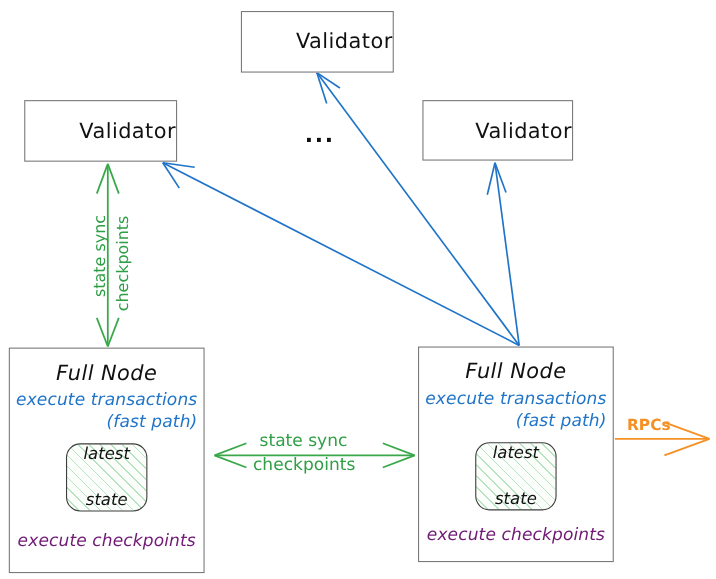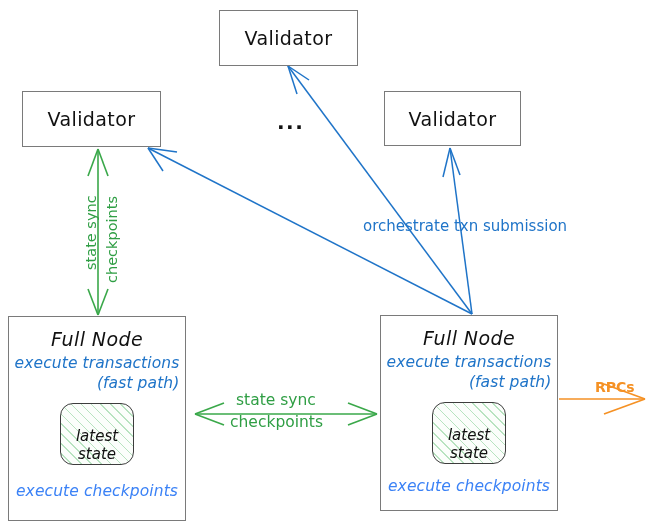--- a/index.html
+++ b/index.html
@@ -34,20 +34,21 @@
     position: absolute;
     box-sizing: border-box;
     background: #ffffff;
     border: 1.7px solid #7a7a7a;
     display: flex;
     flex-direction: column;
     align-items: center;
   }
   .validator-box {
     justify-content: center;
+    align-items: flex-end;
   }
   .validator-label {
     font-family: "DejaVu Sans", sans-serif;
     font-size: 19px;
     color: #111111;
     letter-spacing: .4px;
   }
 
   .fullnode-box {
     padding-top: 11px;
@@ -60,21 +61,21 @@
     margin-bottom: 4px;
   }
   .fn-blue {
     color: #1f74c8;
     font-size: 15.5px;
     line-height: 1.28;
     text-align: right;
     letter-spacing: .1px;
   }
   .fn-green {
-    color: #3b82f6;
+    color: #701a75;
     font-size: 15.5px;
     letter-spacing: .1px;
     text-align: center;
   }
 
   
   .state-box {
     position: relative;
     box-sizing: border-box;
     width: 74px;
@@ -85,21 +86,21 @@
     background-color: #fbfefb;
     background-image: repeating-linear-gradient(
         45deg,
         rgba(90, 190, 110, 0.42) 0px,
         rgba(90, 190, 110, 0.42) 1px,
         rgba(255,255,255,0) 1px,
         rgba(255,255,255,0) 7px);
     display: flex;
     flex-direction: column;
     align-items: center;
-    justify-content: flex-end;
+    justify-content: space-between;
     color: #111111;
     font-size: 15px;
     line-height: 1.18;
   }
 
   
   .lbl {
     position: absolute;
     white-space: nowrap;
   }
@@ -205,17 +206,16 @@
     <div class="fn-green" style="margin-top:13px;">execute checkpoints</div>
   </div>
 
   <div class="vert-green" style="left:83px; top:270px;">state sync</div>
 
   <div class="vert-green" style="left:104px; top:283px;">checkpoints</div>
 
   <div class="lbl lbl-green" style="left:236px; top:391px;">state sync</div>
   <div class="lbl lbl-green" style="left:230px; top:413px;">checkpoints</div>
 
-  <div class="lbl lbl-blue" style="left:363px; top:217px;">orchestrate txn submission</div>
-
-  <div class="lbl lbl-orange" style="left:595px; top:379px;text-align:center;">RPCs</div>
+
+  <div class="lbl lbl-orange" style="left:570px; top:379px;text-align:center;">RPCs</div>
 
 </div>
 
 </body></html>

